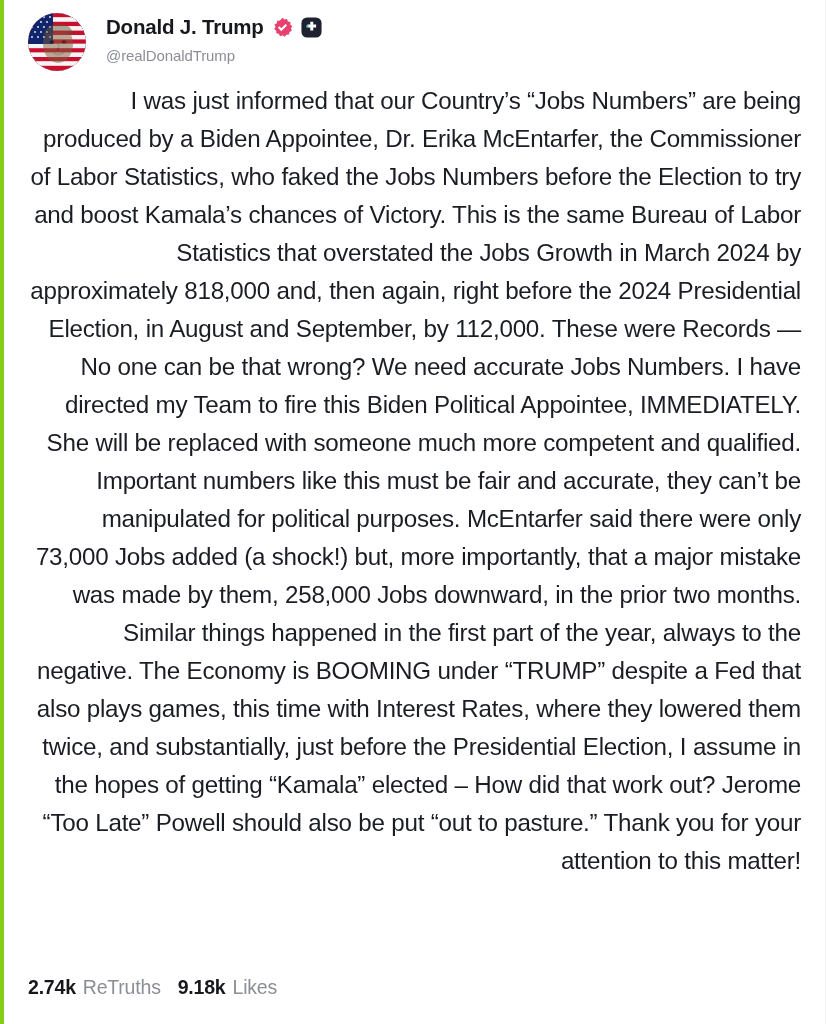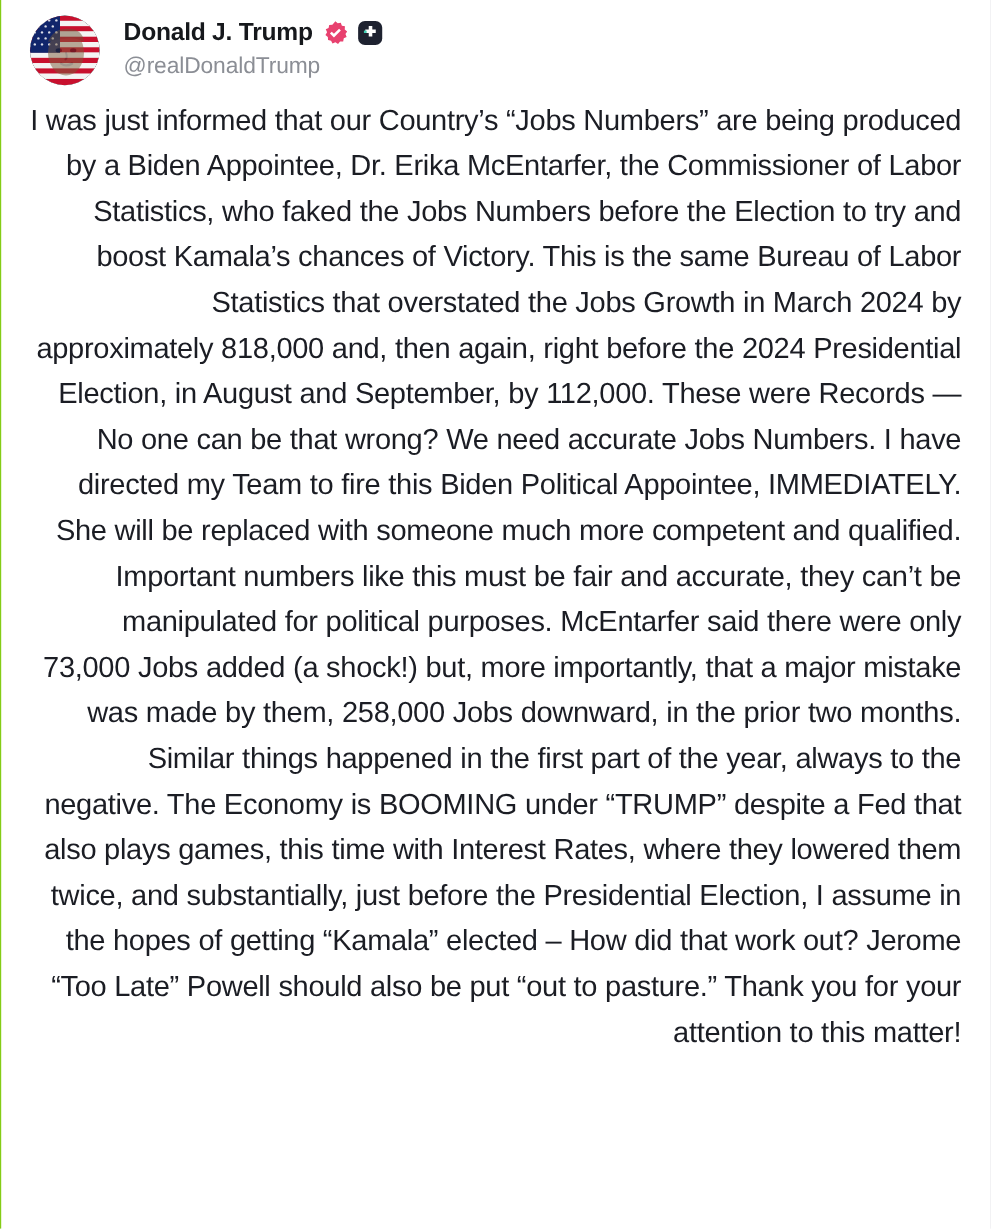--- a/index.html
+++ b/index.html
@@ -14,21 +14,21 @@
     font-family: "Liberation Sans", sans-serif;
     -webkit-font-smoothing: antialiased;
   }
 
   .post-card {
     position: relative;
     width: 826px;
     height: 1024px;
     box-sizing: border-box;
     background: #ffffff;
-    border-left: 1px solid #84cc16;
+    border-left: 4px solid #84cc16;
     border-right: 1px solid #f2f2f4;
     padding: 0 24px;
     display: flex;
     flex-direction: column;
   }
 
   
   .post-header {
     display: flex;
     align-items: flex-start;
@@ -81,21 +81,21 @@
 
   .tv-badge {
     width: 21px;
     height: 21px;
     margin-left: 8px;
     flex: 0 0 21px;
     display: block;
   }
 
   .handle {
-    font-size: 19px;
+    font-size: 15px;
     color: #8b8e95;
     line-height: 22px;
     margin-top: 5px;
     letter-spacing: -0.1px;
     white-space: nowrap;
   }
 
   
   .post-body {
     margin-top: 8px;
@@ -225,16 +225,26 @@
         </svg>
       </div>
 
       <div class="handle">@realDonaldTrump</div>
     </div>
   </div>
 
   <div class="post-body">I was just informed that our Country’s “Jobs Numbers” are being produced by a Biden Appointee, Dr. Erika McEntarfer, the Commissioner of Labor Statistics, who faked the Jobs Numbers before the Election to try and boost Kamala’s chances of Victory. This is the same Bureau of Labor Statistics that overstated the Jobs Growth in March 2024 by approximately 818,000 and, then again, right before the 2024 Presidential Election, in August and September, by 112,000. These were Records — No one can be that wrong? We need accurate Jobs Numbers. I have directed my Team to fire this Biden Political Appointee, IMMEDIATELY. She will be replaced with someone much more competent and qualified. Important numbers like this must be fair and accurate, they can’t be manipulated for political purposes. McEntarfer said there were only 73,000 Jobs added (a shock!) but, more importantly, that a major mistake was made by them, 258,000 Jobs downward, in the prior two months. Similar things happened in the first part of the year, always to the negative. The Economy is BOOMING under “TRUMP” despite a Fed that also plays games, this time with Interest Rates, where they lowered them twice, and substantially, just before the Presidential Election, I assume in the hopes of getting “Kamala” elected – How did that work out? Jerome “Too Late” Powell should also be put “out to pasture.” Thank you for your attention to this matter!</div>
 
   <div class="post-footer">
+    <div class="stats">
+      <div class="stat-group">
+        <span class="stat-value">2.74k</span>
+        <span class="stat-label">ReTruths</span>
+      </div>
+      <div class="stat-group">
+        <span class="stat-value">9.18k</span>
+        <span class="stat-label">Likes</span>
+      </div>
+    </div>
 
   </div>
 
 </div>
 
 </body></html>

